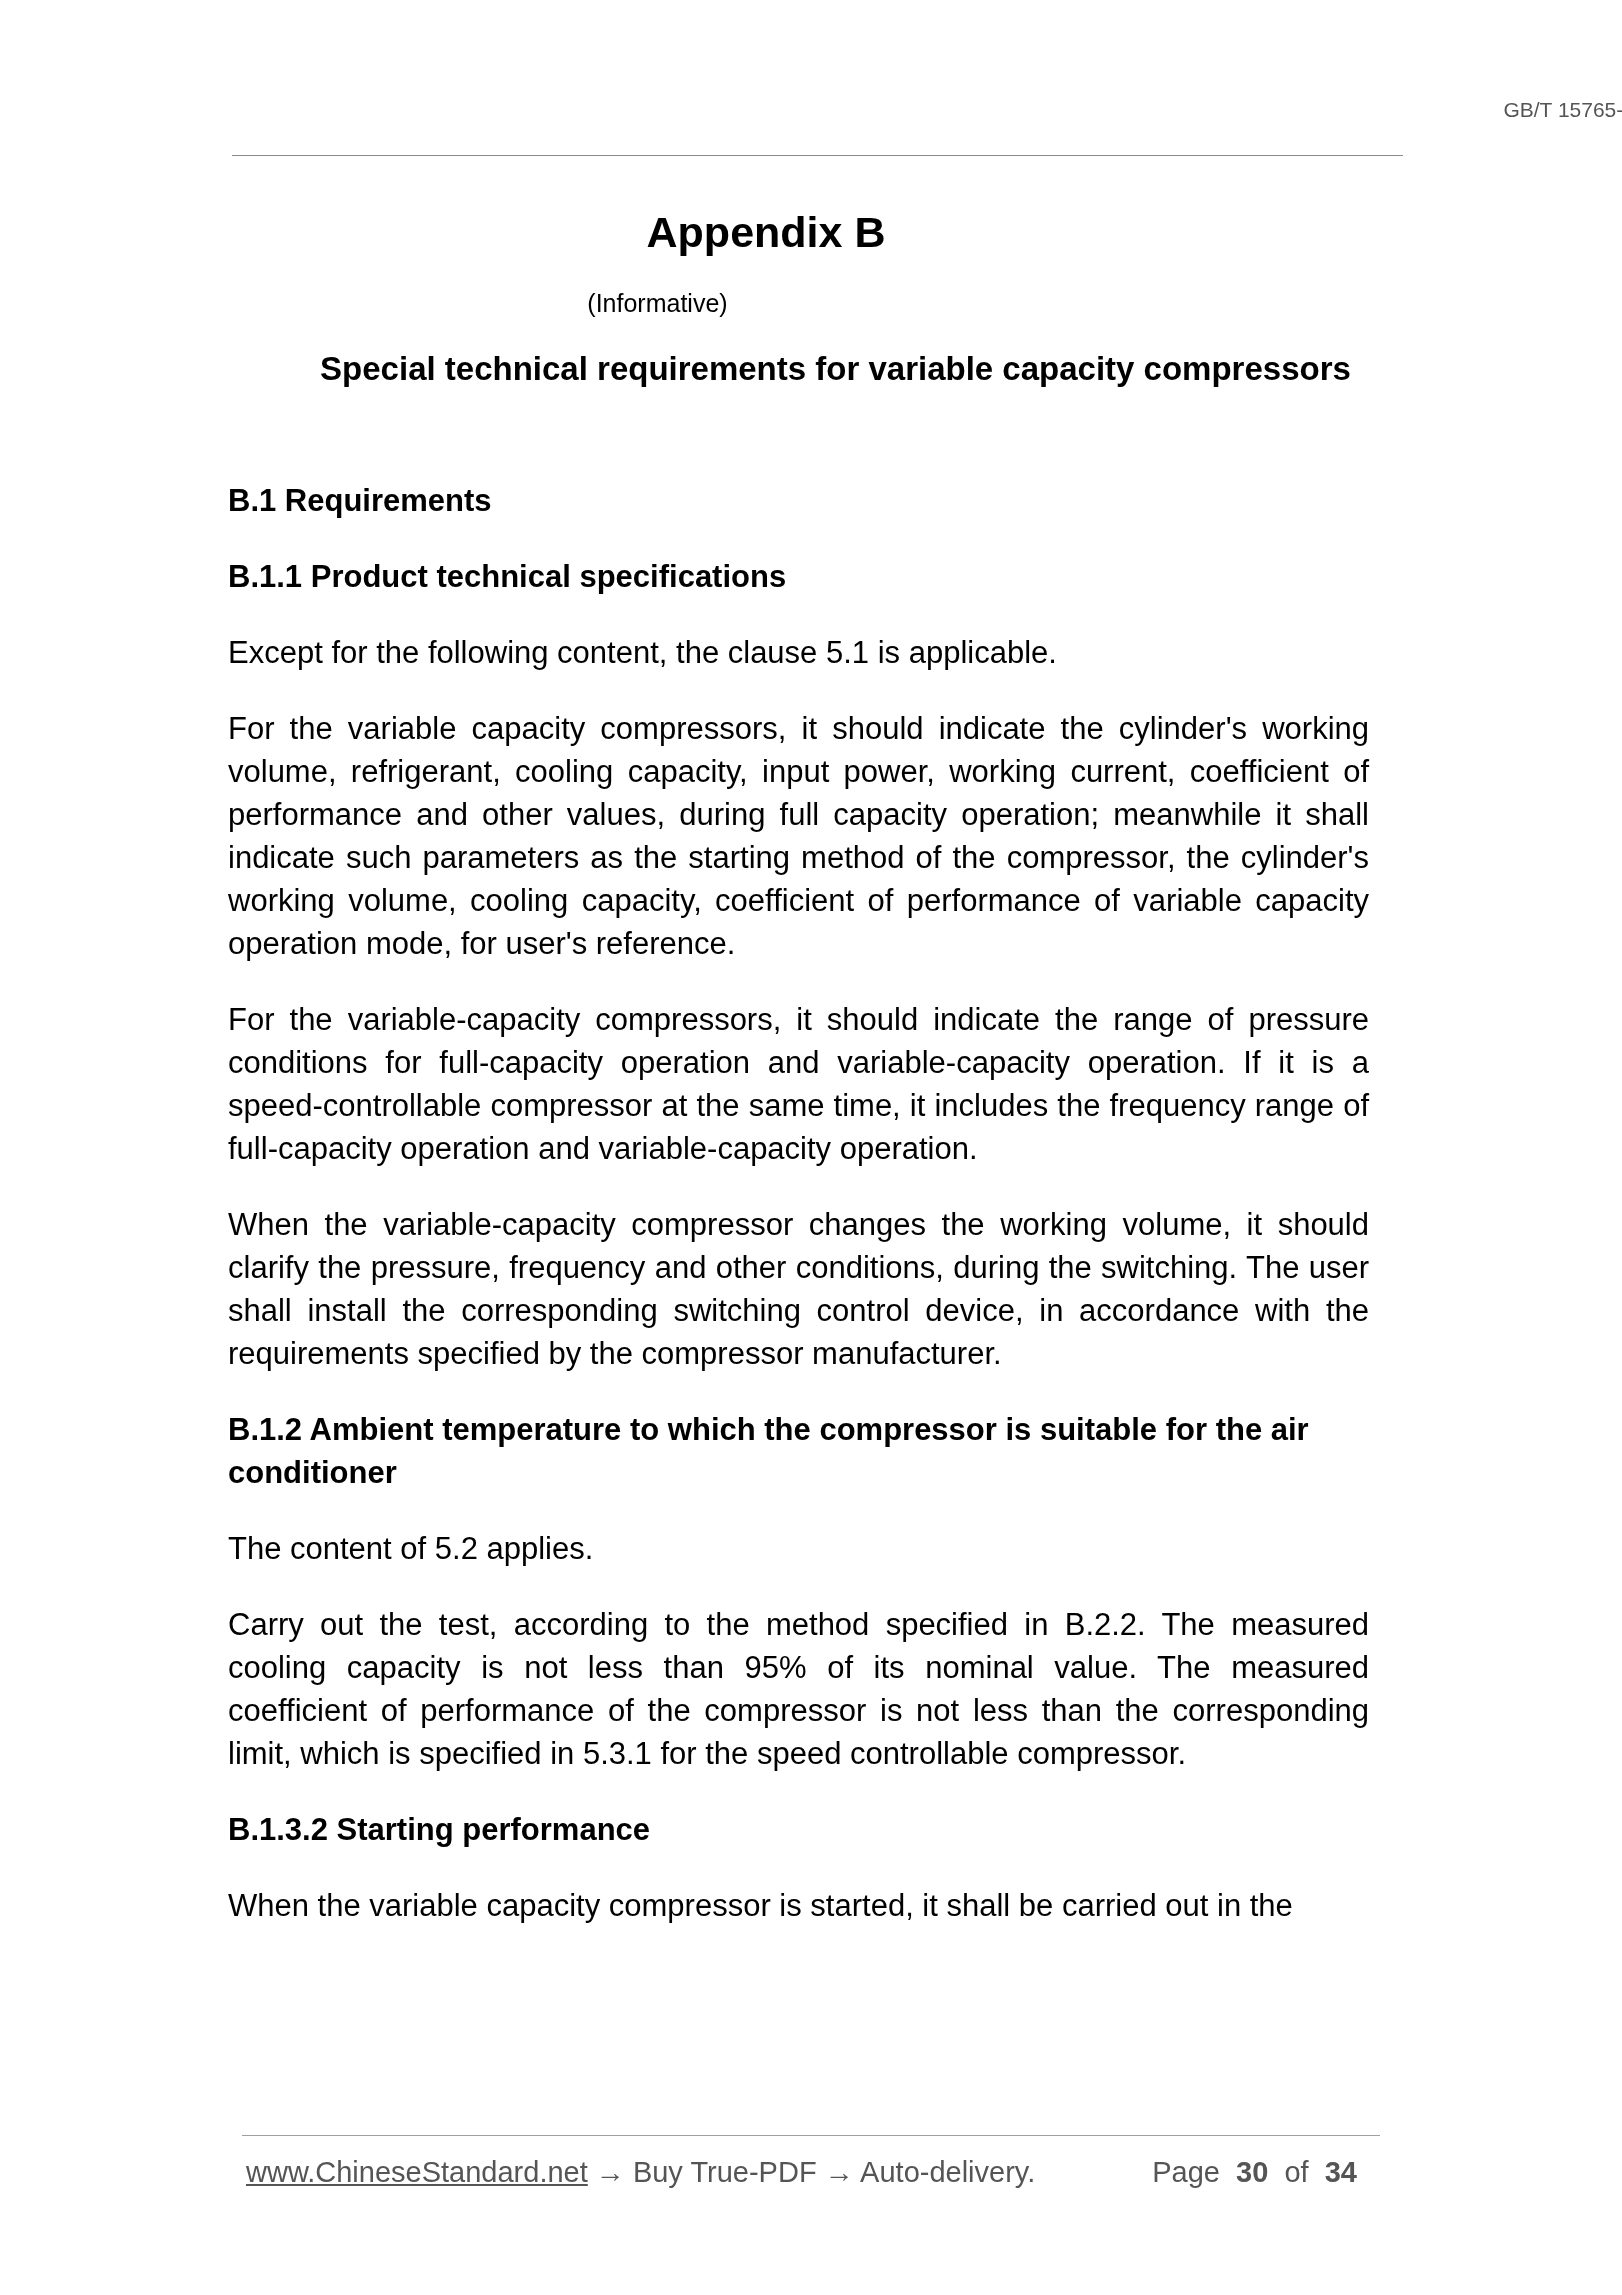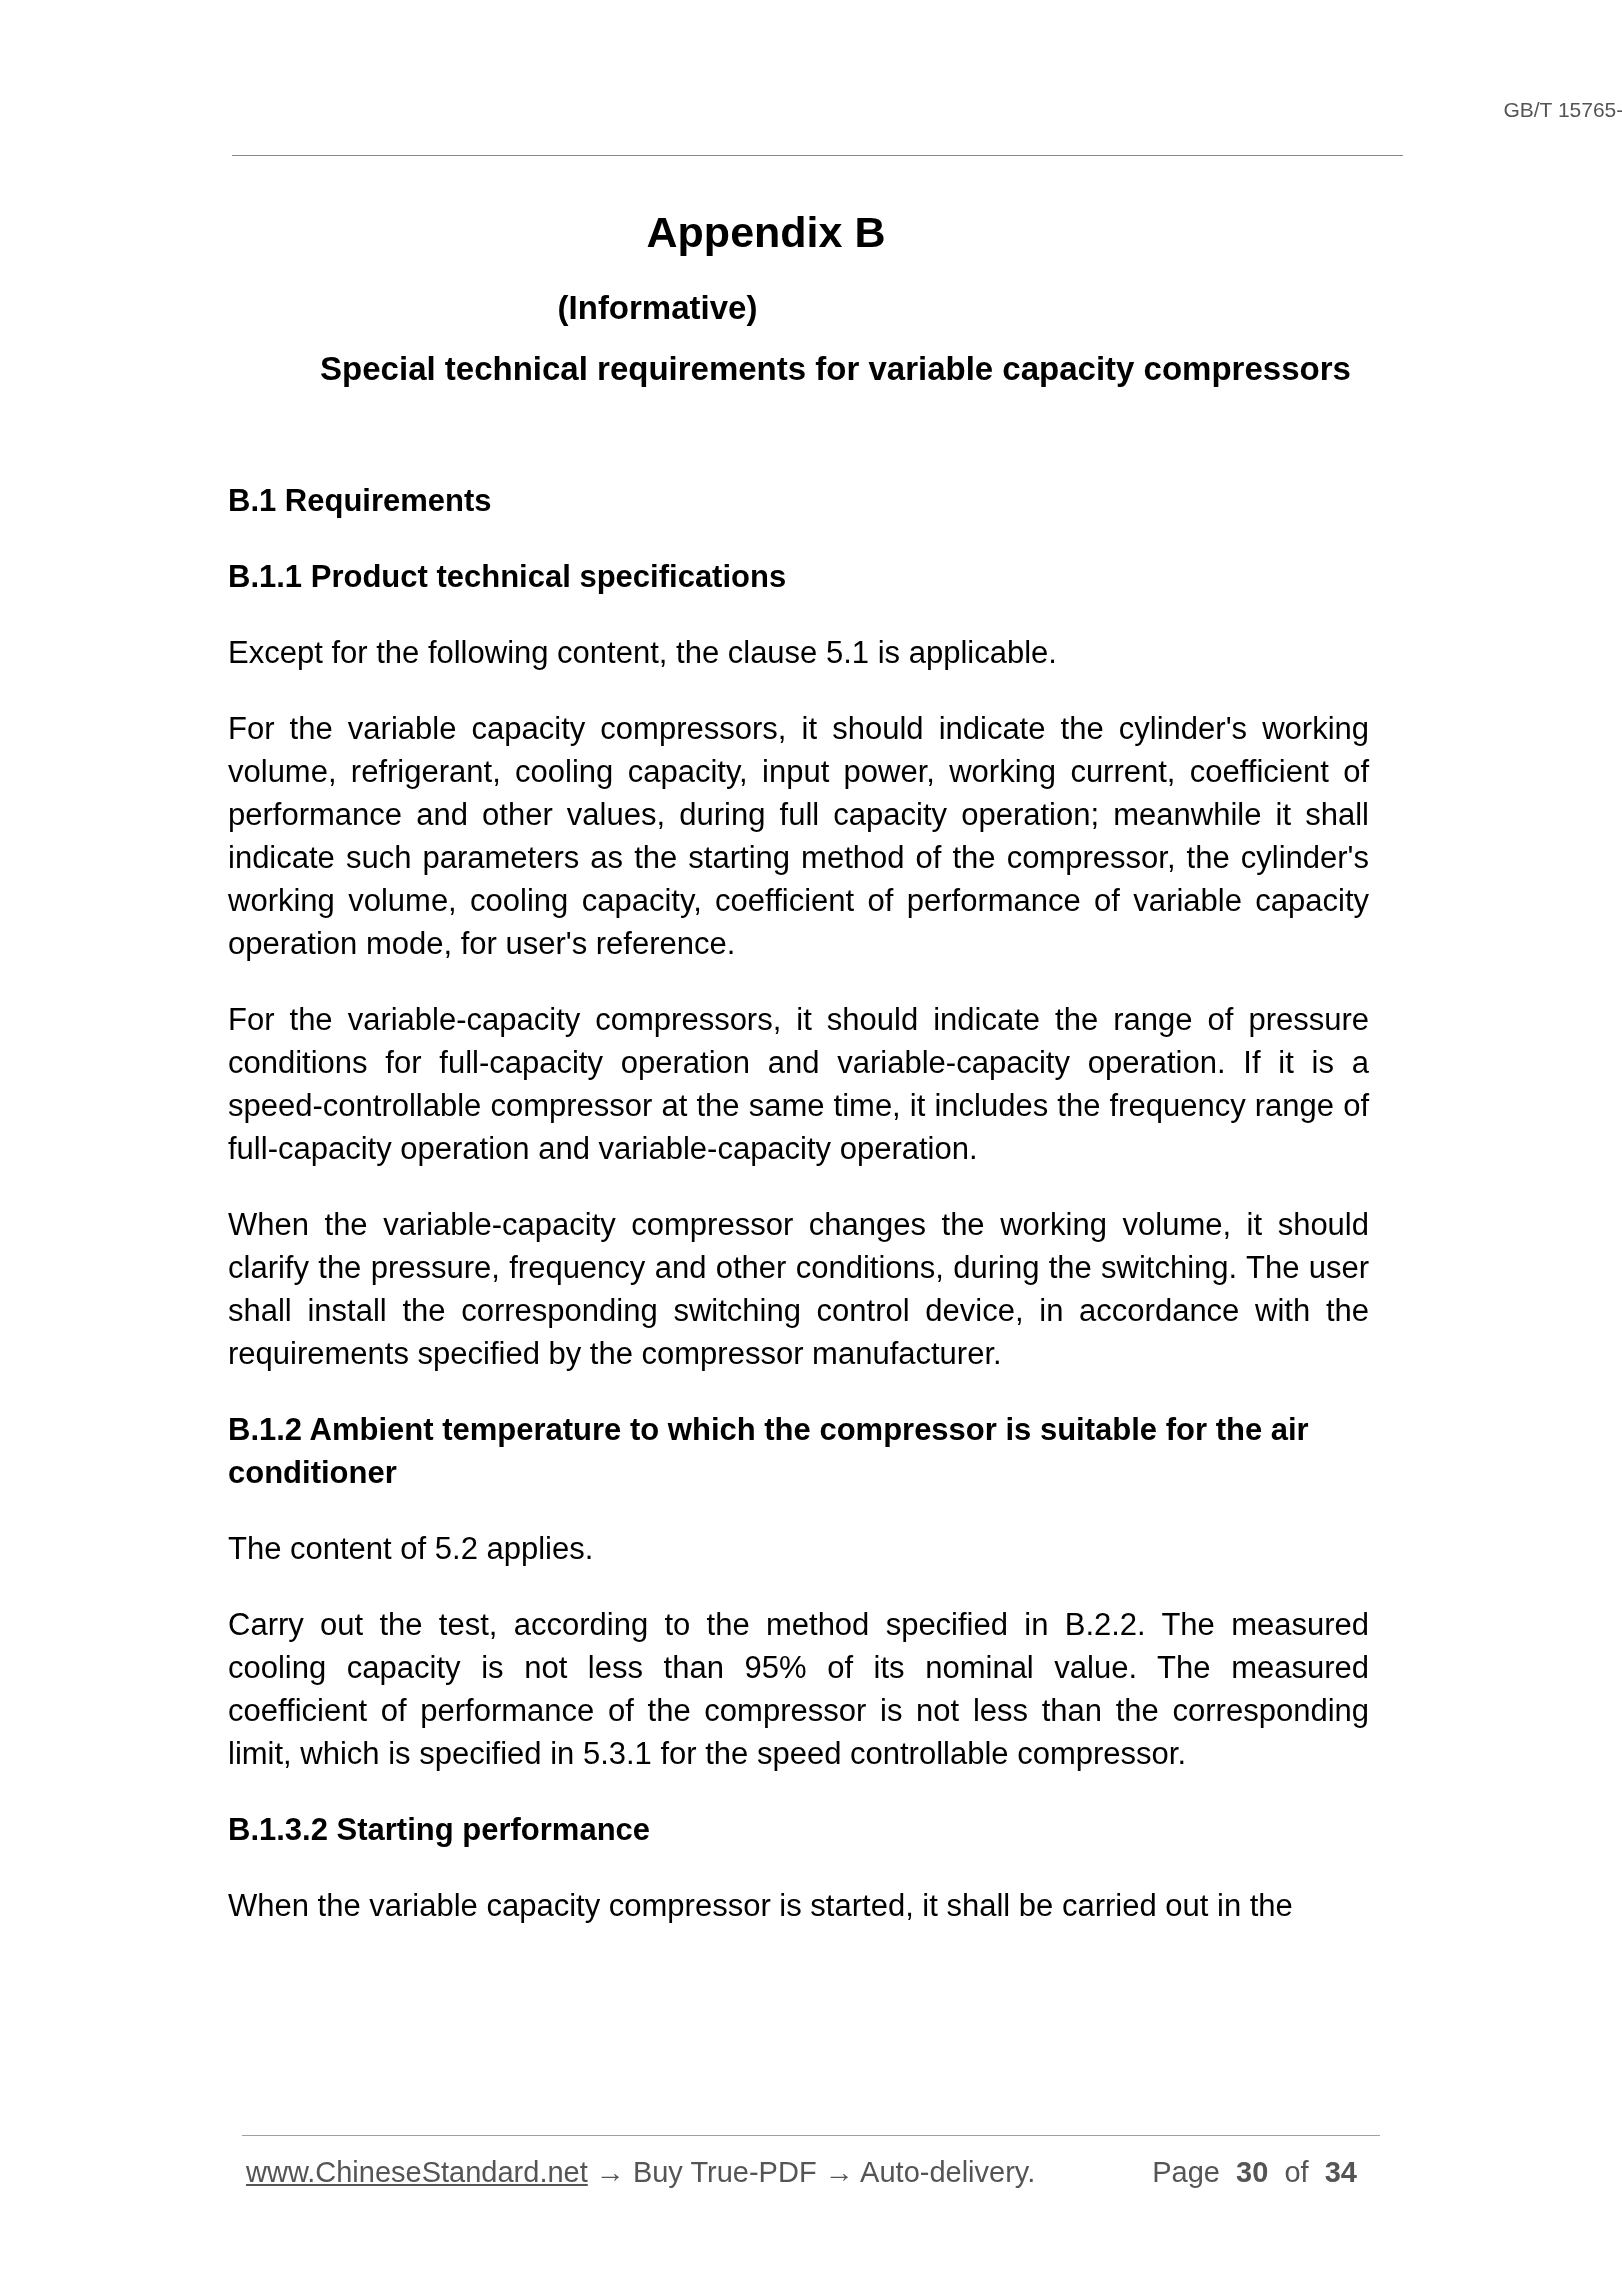--- a/index.html
+++ b/index.html
@@ -30,21 +30,21 @@
     .appendix-title {
       position: absolute;
       top: 208px; left: 0; width: 1532px;
       text-align: center;
       font-size: 43px; font-weight: bold;
     }
     .appendix-sub {
       position: absolute;
       top: 289px; left: 0; width: 1315px;
       text-align: center;
-      font-size: 33px; font-weight: bold;
+      font-size: 25px; font-weight: normal;
     }
     .appendix-heading {
       position: absolute;
       top: 350px; left: 0; width: 1623px;
       text-align: center;
       font-size: 33px; font-weight: bold; padding-left: 24px;
     }
     .body-col {
       position: absolute;
       top: 479px;

